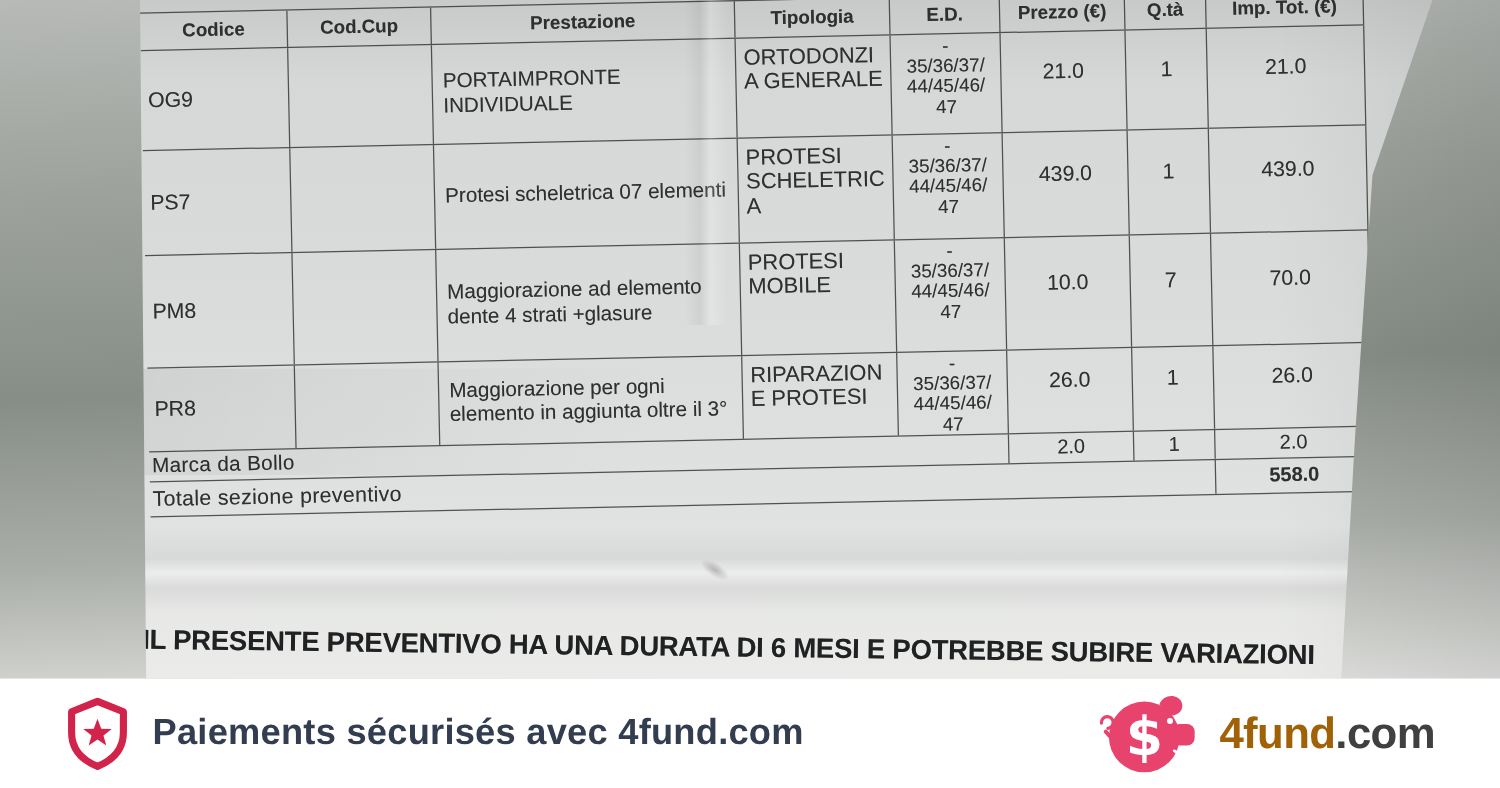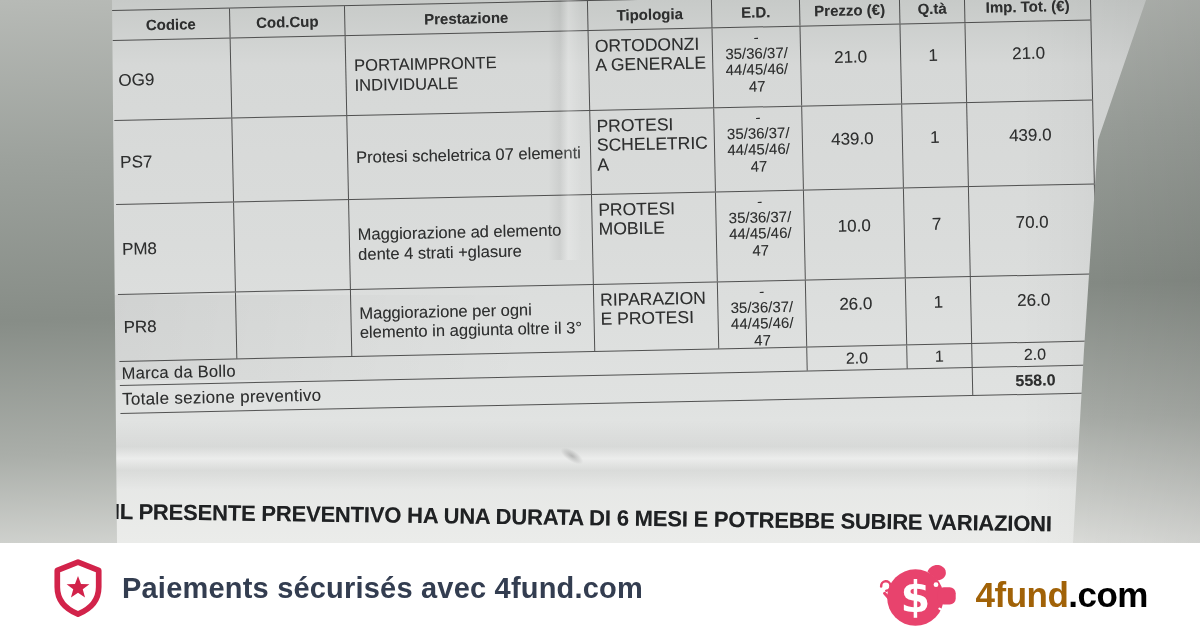--- a/index.html
+++ b/index.html
@@ -61,28 +61,28 @@
   .note {
     position:absolute; top:499px; left:114px; width:965px;
     font-size:22px; font-weight:bold; color:#1f2123; letter-spacing:-0.2px;
     transform:rotate(0.75deg); transform-origin:0 0; white-space:nowrap;
     text-shadow:0 0 0.5px rgba(0,0,0,0.4);
   }
 
   
   .footer {
     position:absolute; left:0; top:543px; width:1200px; height:87px; background:#ffffff;
-    display:flex; align-items:flex-start; justify-content:space-between; padding:16px 52px;
+    display:flex; align-items:center; justify-content:space-between; padding:0 52px;
   }
   .f-left { display:flex; align-items:center; gap:18px; }
   .f-msg { font-size:29px; font-weight:bold; color:#333d50; letter-spacing:0.2px; }
   .f-right { display:flex; align-items:center; gap:10px; }
   .brand-text { font-size:35px; font-weight:bold; letter-spacing:-0.5px; }
   .brand-name { color:#a16207; }
-  .brand-tld { color:#000000; }
+  .brand-tld { color:#404040; }
 </style>
 </head>
 <body>
 
 <div class="card">
 
   <div class="photo">
     <div class="paper">
 
       <div class="doc-rotate">

